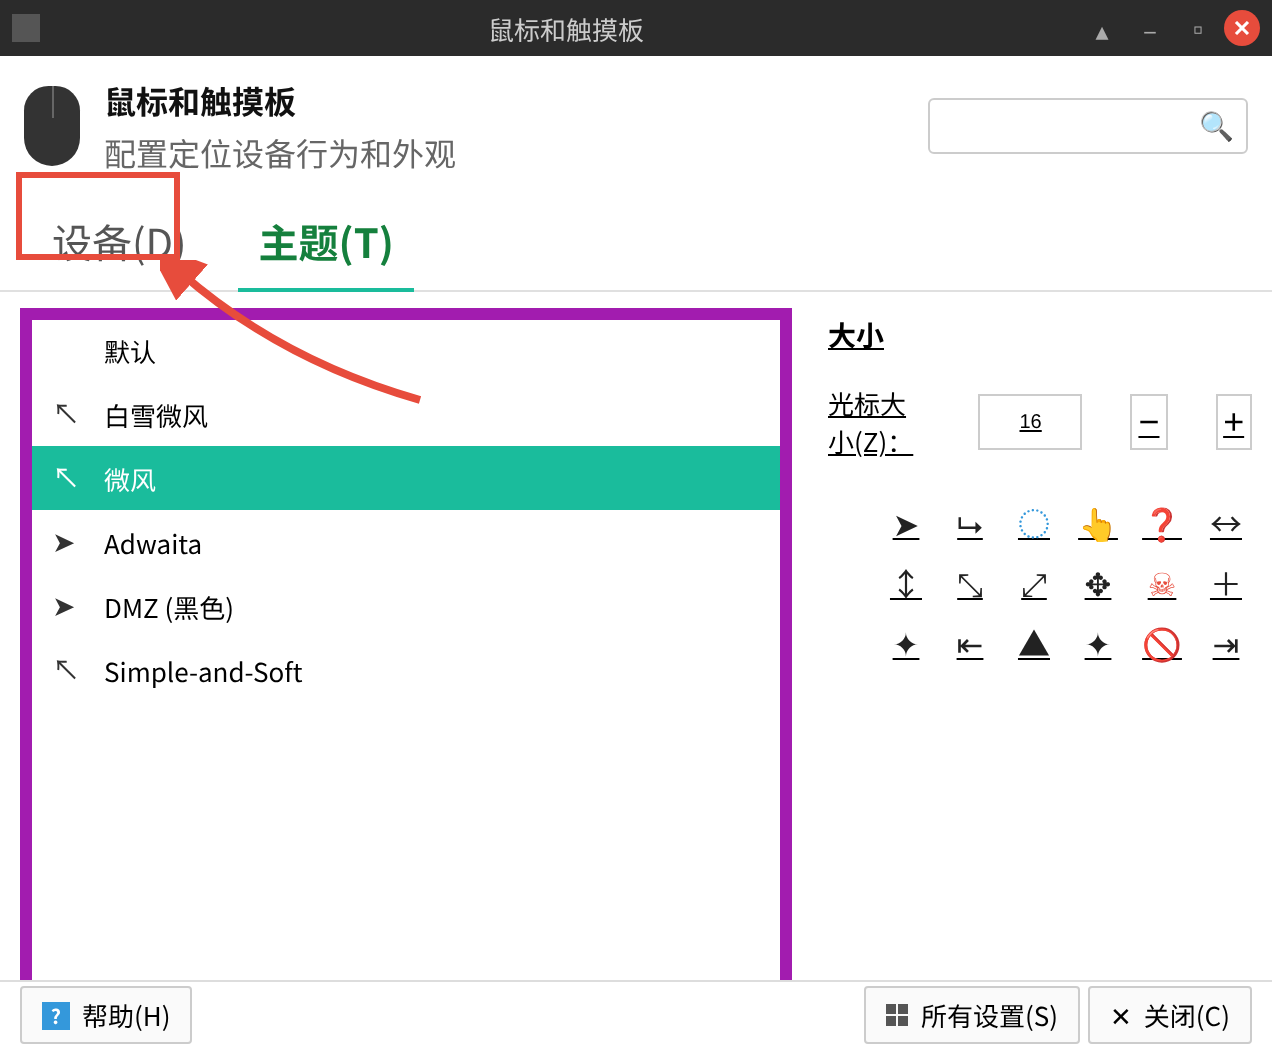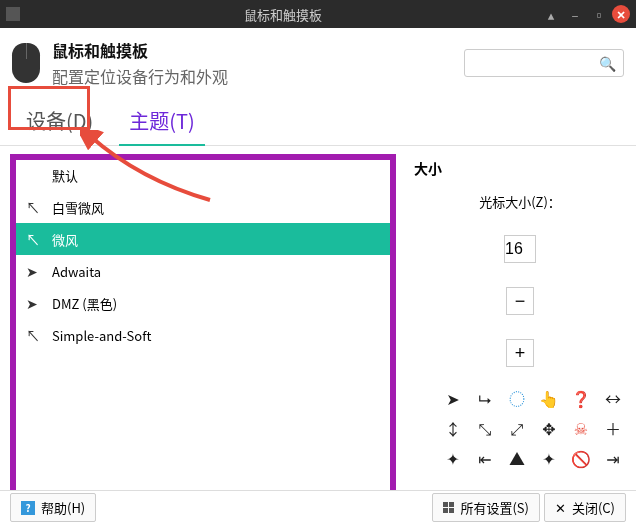--- a/index.html
+++ b/index.html
@@ -15,39 +15,39 @@
     .mouse-icon { width: 28px; height: 40px; background: #333; border-radius: 14px 14px 16px 16px; position: relative; margin-right: 12px; }
     .mouse-icon::before { content: ''; position: absolute; top: 0; left: 50%; width: 1px; height: 16px; background: #666; }
     .header-text h1 { font-size: 16px; font-weight: bold; color: #111; }
     .header-text p { font-size: 16px; color: #666; margin-top: 2px; }
     .search-box { margin-left: auto; width: 160px; height: 28px; border: 1px solid #ccc; border-radius: 3px; display: flex; align-items: center; padding: 0 6px; }
     .search-box input { border: none; flex: 1; outline: none; width: 100%; }
     .search-icon { color: #888; font-size: 14px; }
     
     .tabs { display: flex; padding: 0 8px; background: #fff; border-bottom: 1px solid #e0e0e0; position: relative; }
     .tab { padding: 10px 18px; color: #555; cursor: pointer; font-size: 20px; position: relative; }
-    .tab.active { color: #6d28d9; }
+    .tab.active { color: #15803d; font-weight: bold; }
     .tab.active::after { content: ''; position: absolute; bottom: -1px; left: 8px; right: 8px; height: 2px; background: #1abc9c; }
     
     .highlight-box { position: absolute; border: 3px solid #e74c3c; pointer-events: none; z-index: 10; }
     .highlight-1 { top: 86px; left: 8px; width: 82px; height: 44px; }
     .arrow-svg { position: absolute; top: 130px; left: 80px; width: 140px; height: 80px; pointer-events: none; z-index: 11; }
     
     .content { display: flex; padding: 8px 10px; background: #fff; height: 362px; }
     .theme-panel { flex: 1; border: 6px solid #a21caf; background: #fff; overflow: auto; }
     .theme-item { display: flex; align-items: center; padding: 6px 10px; cursor: pointer; }
     .theme-item.selected { background: #1abc9c; color: #fff; }
     .cursor-icon { width: 16px; display: inline-block; margin-right: 10px; color: #333; font-size: 14px; }
     .theme-item.selected .cursor-icon { color: #fff; }
     
-    .right-panel { width: 230px; padding: 4px 0 0 18px; }
+    .right-panel { width: 230px; padding: 4px 0 0 18px; text-decoration: underline; }
     .section-title { font-weight: bold; font-size: 14px; margin-bottom: 14px; }
-    .size-row { display: flex; align-items: center; gap: 24px; margin-bottom: 18px; flex-direction: column; }
+    .size-row { display: flex; align-items: center; gap: 24px; margin-bottom: 18px; }
     .size-label { font-size: 13px; }
-    .size-input { width: 32px; height: 28px; border: 1px solid #ccc; text-align: left; font-size: 16px; }
+    .size-input { width: 52px; height: 28px; border: 1px solid #ccc; text-align: center; font-size: 10px; }
     .step-btn { width: 28px; height: 28px; border: 1px solid #ccc; background: #fff; cursor: pointer; font-size: 18px; line-height: 1; display: flex; align-items: center; justify-content: center; }
     
     .preview-grid { display: flex; flex-wrap: wrap; gap: 12px 14px; font-size: 16px; padding-left: 30px; padding-top: 4px; }
     .preview-cursor { width: 18px; height: 18px; display: flex; align-items: center; justify-content: center; color: #222; }
     .c-red { color: #e74c3c; }
     .c-spin { color: #3498db; }
     
     .footer { position: absolute; bottom: 0; left: 0; right: 0; height: 34px; background: #fff; border-top: 1px solid #ddd; display: flex; align-items: center; padding: 0 10px; }
     .footer-btn { display: flex; align-items: center; padding: 4px 10px; gap: 6px; cursor: pointer; border: 1px solid #ccc; border-radius: 2px; margin-left: 4px; background: #fafafa; }
     .footer-btn:first-child { margin-left: 0; }

